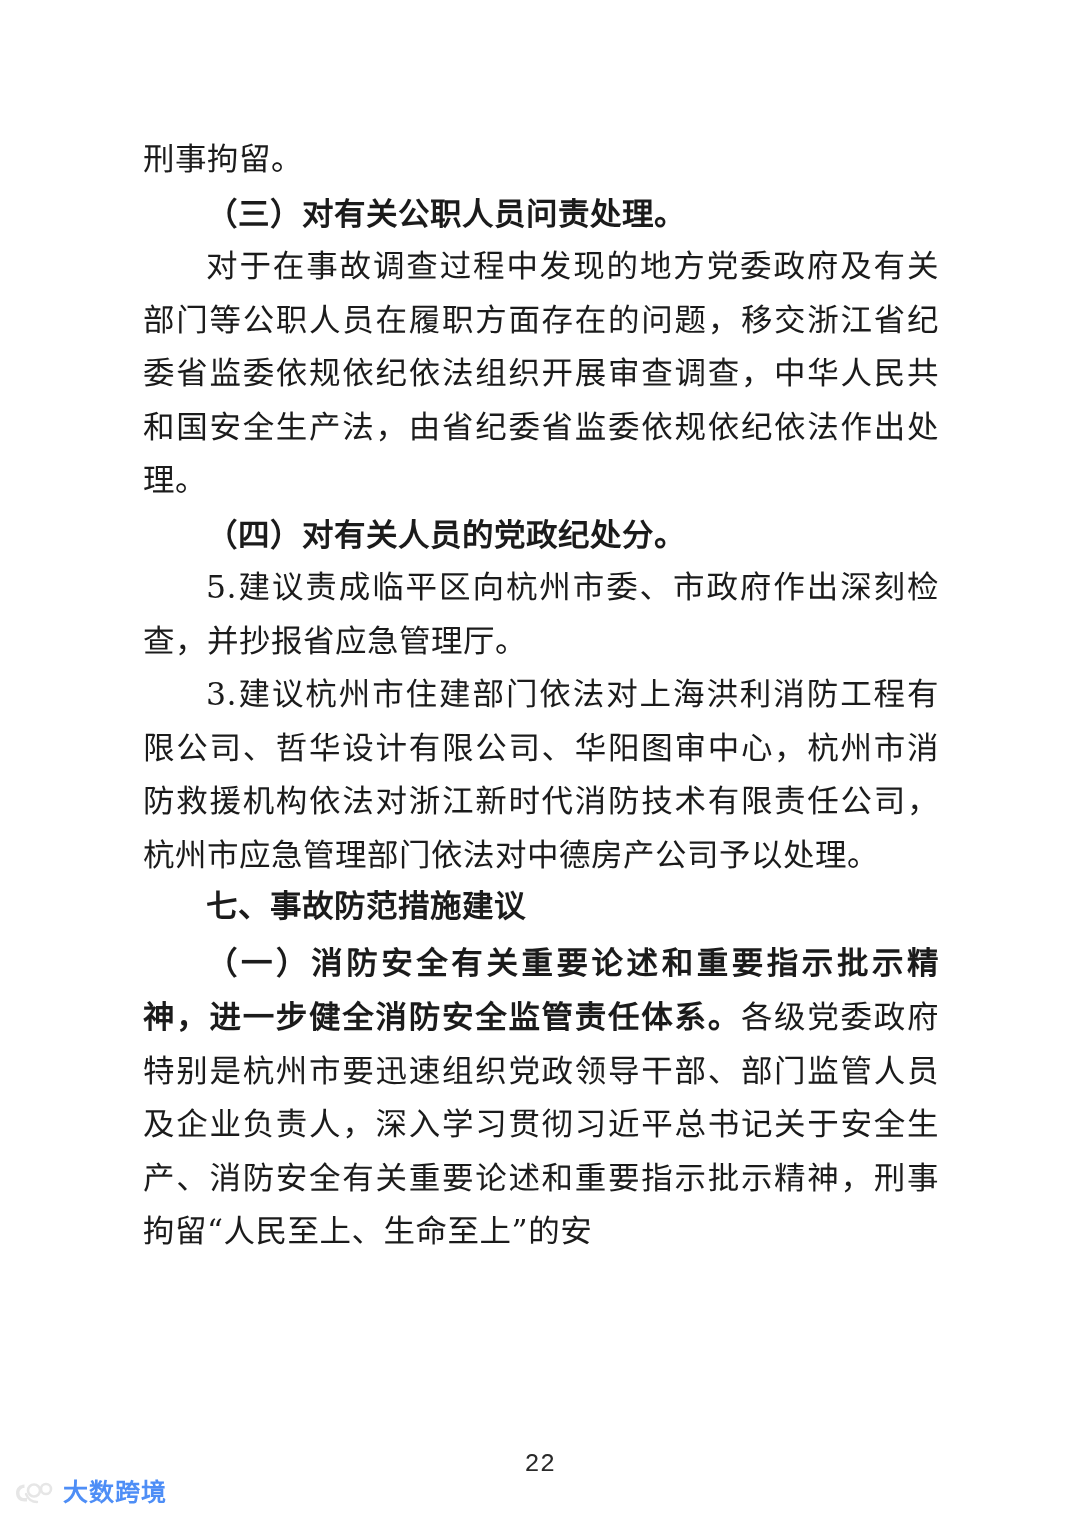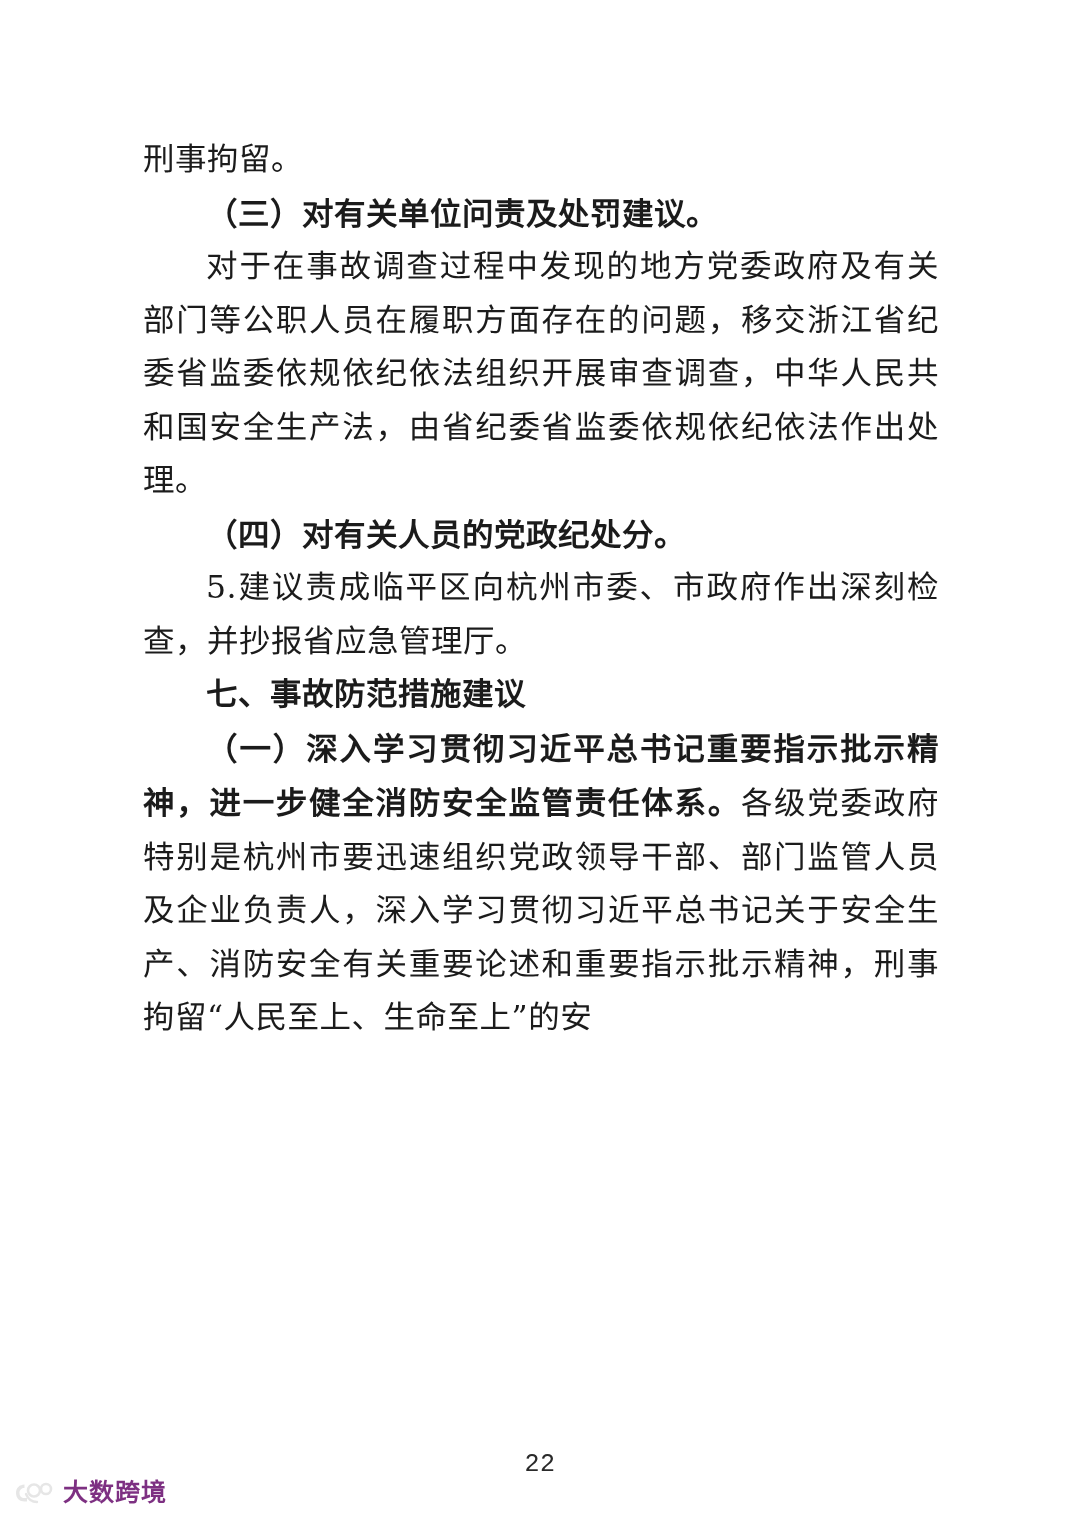--- a/index.html
+++ b/index.html
@@ -50,21 +50,21 @@
     font-weight: 600;
     text-align: left;
   }
   
   p.section-head {
     margin: 0;
     font-size: 31.5px;
     line-height: 53.5px;
     text-indent: 2em;
     letter-spacing: 0.5px;
-    font-family: Liberation Sans, sans-serif;
+    font-family: Liberation Mono, monospace;
     font-weight: 700;
     text-align: left;
   }
   
   .lead {
     font-weight: 700;
   }
   .page-number {
     position: absolute;
     left: 0;
@@ -89,47 +89,48 @@
   }
   .watermark .wm-mark {
     display: block;
     width: 42px;
     height: 26px;
   }
   .watermark .wm-text {
     font-family: "DejaVu Sans", "Liberation Sans", sans-serif;
     font-size: 25px;
     font-weight: 700;
-    color: #701a75;
+    color: #3b82f6;
     letter-spacing: 1px;
     line-height: 26px;
   }
 </style>
 </head>
 <body>
 
 <div class="page">
 
   <div class="content">
 
     <p class="para noindent">刑事拘留。</p>
 
-    <p class="subhead">（三）对有关单位问责及处罚建议。</p>
+    <p class="subhead">（三）对有关公职人员问责处理。</p>
 
     <p class="para">对于在事故调查过程中发现的地方党委政府及有关部门等公职人员在履职方面存在的问题，移交浙江省纪委省监委依规依纪依法组织开展审查调查，中华人民共和国安全生产法，由省纪委省监委依规依纪依法作出处理。</p>
 
     <p class="subhead">（四）对有关人员的党政纪处分。</p>
 
     <p class="para">5.建议责成临平区向杭州市委、市政府作出深刻检查，并抄报省应急管理厅。</p>
 
 
+    <p class="para">3.建议杭州市住建部门依法对上海洪利消防工程有限公司、哲华设计有限公司、华阳图审中心，杭州市消防救援机构依法对浙江新时代消防技术有限责任公司，杭州市应急管理部门依法对中德房产公司予以处理。</p>
 
     <p class="section-head">七、事故防范措施建议</p>
 
-    <p class="para"><span class="lead">（一）深入学习贯彻习近平总书记重要指示批示精神，进一步健全消防安全监管责任体系。</span><span>各级党委政府特别是杭州市要迅速组织党政领导干部、部门监管人员及企业负责人，深入学习贯彻习近平总书记关于安全生产、消防安全有关重要论述和重要指示批示精神，刑事拘留“人民至上、生命至上”的安</span></p>
+    <p class="para"><span class="lead">（一）消防安全有关重要论述和重要指示批示精神，进一步健全消防安全监管责任体系。</span><span>各级党委政府特别是杭州市要迅速组织党政领导干部、部门监管人员及企业负责人，深入学习贯彻习近平总书记关于安全生产、消防安全有关重要论述和重要指示批示精神，刑事拘留“人民至上、生命至上”的安</span></p>
 
   </div>
 
   <div class="page-number">22</div>
 
   <div class="watermark">
     <svg class="wm-mark" viewBox="0 0 42 26" aria-hidden="true">
       <path d="M10.5 4.5 C5.5 4.5 2 8 2 13 C2 18 5.5 21.5 10.5 21.5 L13 21.5 L13 18 L10.5 18 C7.5 18 5.5 16 5.5 13 C5.5 10 7.5 8 10.5 8 Z" fill="#e4e4e4"></path>
       <circle cx="20" cy="10.5" r="6" fill="none" stroke="#e4e4e4" stroke-width="2.6"></circle>
       <circle cx="32" cy="9" r="5" fill="none" stroke="#e4e4e4" stroke-width="2.6"></circle>

